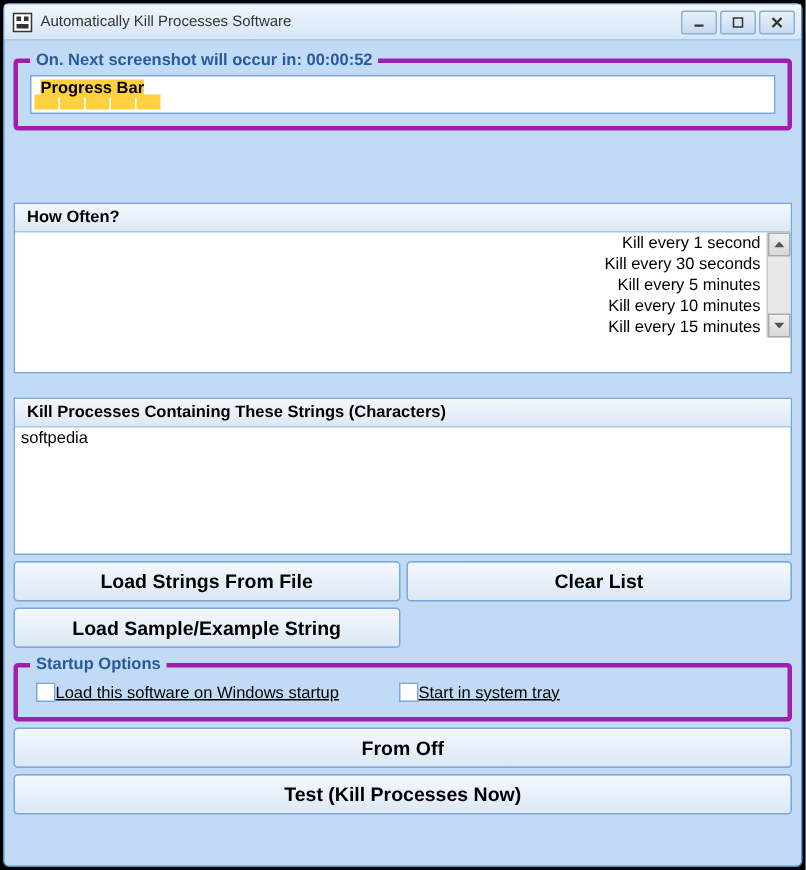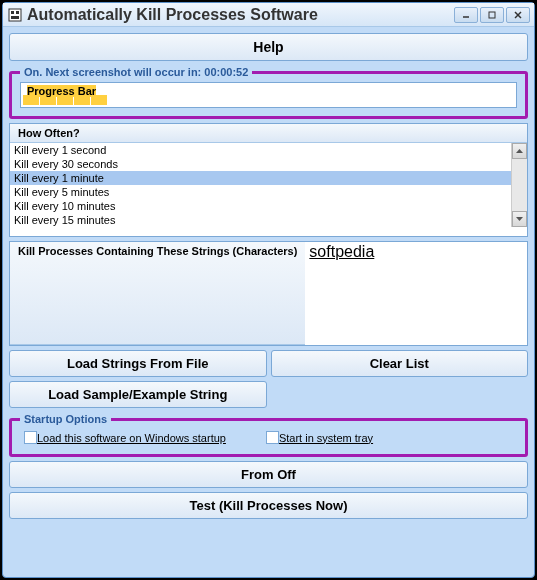--- a/index.html
+++ b/index.html
@@ -33,23 +33,22 @@
     .app-icon {
       width: 16px;
       height: 16px;
       display: flex;
       align-items: center;
       justify-content: center;
       font-size: 10px;
     }
     .title-text {
       flex: 1;
-      font-size: 16px;
+      font-size: 10px;
       color: #333;
-      font-weight: bold;
     }
     .win-controls {
       display: flex;
       gap: 2px;
     }
     .win-btn {
       width: 24px;
       height: 16px;
       background: linear-gradient(to bottom, #e8f0fa, #c8dcf0);
       border: 1px solid #8ab0d8;
@@ -124,30 +123,32 @@
     .block {
       width: 16px;
       height: 10px;
       background: #ffd040;
     }
     .list-panel {
       background: #fff;
       border: 1px solid #7ba8d6;
       display: flex;
       flex-direction: column;
+      margin-top: 44px;
     }
     .list-header {
       background: linear-gradient(to bottom, #f4f8fc, #dce8f6);
       border-bottom: 1px solid #a8c8e8;
       padding: 3px 8px;
       font-weight: bold;
       font-size: 11px;
     }
     .list-body {
       display: flex;
+      text-align: right;
     }
     .list-items {
       flex: 1;
       overflow: hidden;
     }
     .list-item {
       padding: 1px 4px;
       font-size: 11px;
       cursor: pointer;
     }
@@ -192,30 +193,31 @@
       width: 13px;
       height: 13px;
       background: #fff;
       border: 1px solid #7ba8d6;
       cursor: pointer;
     }
     .string-list {
       background: #fff;
       border: 1px solid #7ba8d6;
       display: flex;
+      flex-direction: column;
       height: 105px;
+      margin-top: 12px;
     }
     .how-often-panel {
       height: 114px;
     }
     .string-body {
       flex: 1;
       padding: 1px 4px;
-      font-size: 16px;
-      text-decoration: underline;
+      font-size: 11px;
     }
   </style>
 </head>
 <body>
 
 <div class="window">
   <div class="titlebar">
     <div class="app-icon">
       <svg width="14" height="14" viewBox="0 0 14 14">
           <rect x="1" y="1" width="12" height="12" fill="#fff" stroke="#333"></rect>
@@ -239,21 +241,20 @@
       <div class="win-btn">
         <svg width="8" height="8" viewBox="0 0 8 8">
             <line x1="1" y1="1" x2="7" y2="7" stroke="#333" stroke-width="1.5"></line>
             <line x1="7" y1="1" x2="1" y2="7" stroke="#333" stroke-width="1.5"></line>
           </svg>
       </div>
     </div>
   </div>
 
   <div class="content">
-    <div class="big-btn help-btn">Help</div>
 
     <div class="groupbox">
       <div class="groupbox-title">On. Next screenshot will occur in: 00:00:52</div>
       <div class="progress-area">
         <span class="progress-label">Progress Bar</span>
         <div class="progress-blocks">
           <div class="block"></div>
           <div class="block"></div>
           <div class="block"></div>
           <div class="block"></div>
@@ -261,21 +262,20 @@
         </div>
       </div>
     </div>
 
     <div class="list-panel how-often-panel">
       <div class="list-header">How Often?</div>
       <div class="list-body">
         <div class="list-items" id="how-often-items">
             <div class="list-item">Kill every 1 second</div>
             <div class="list-item">Kill every 30 seconds</div>
-            <div class="list-item selected">Kill every 1 minute</div>
             <div class="list-item">Kill every 5 minutes</div>
             <div class="list-item">Kill every 10 minutes</div>
             <div class="list-item">Kill every 15 minutes</div>
           </div>
         <div class="scrollbar">
           <div class="scroll-btn">
             <svg width="7" height="4" viewBox="0 0 7 4">
                 <polygon points="3.5,0 7,4 0,4" fill="#555"></polygon>
               </svg>
           </div>

